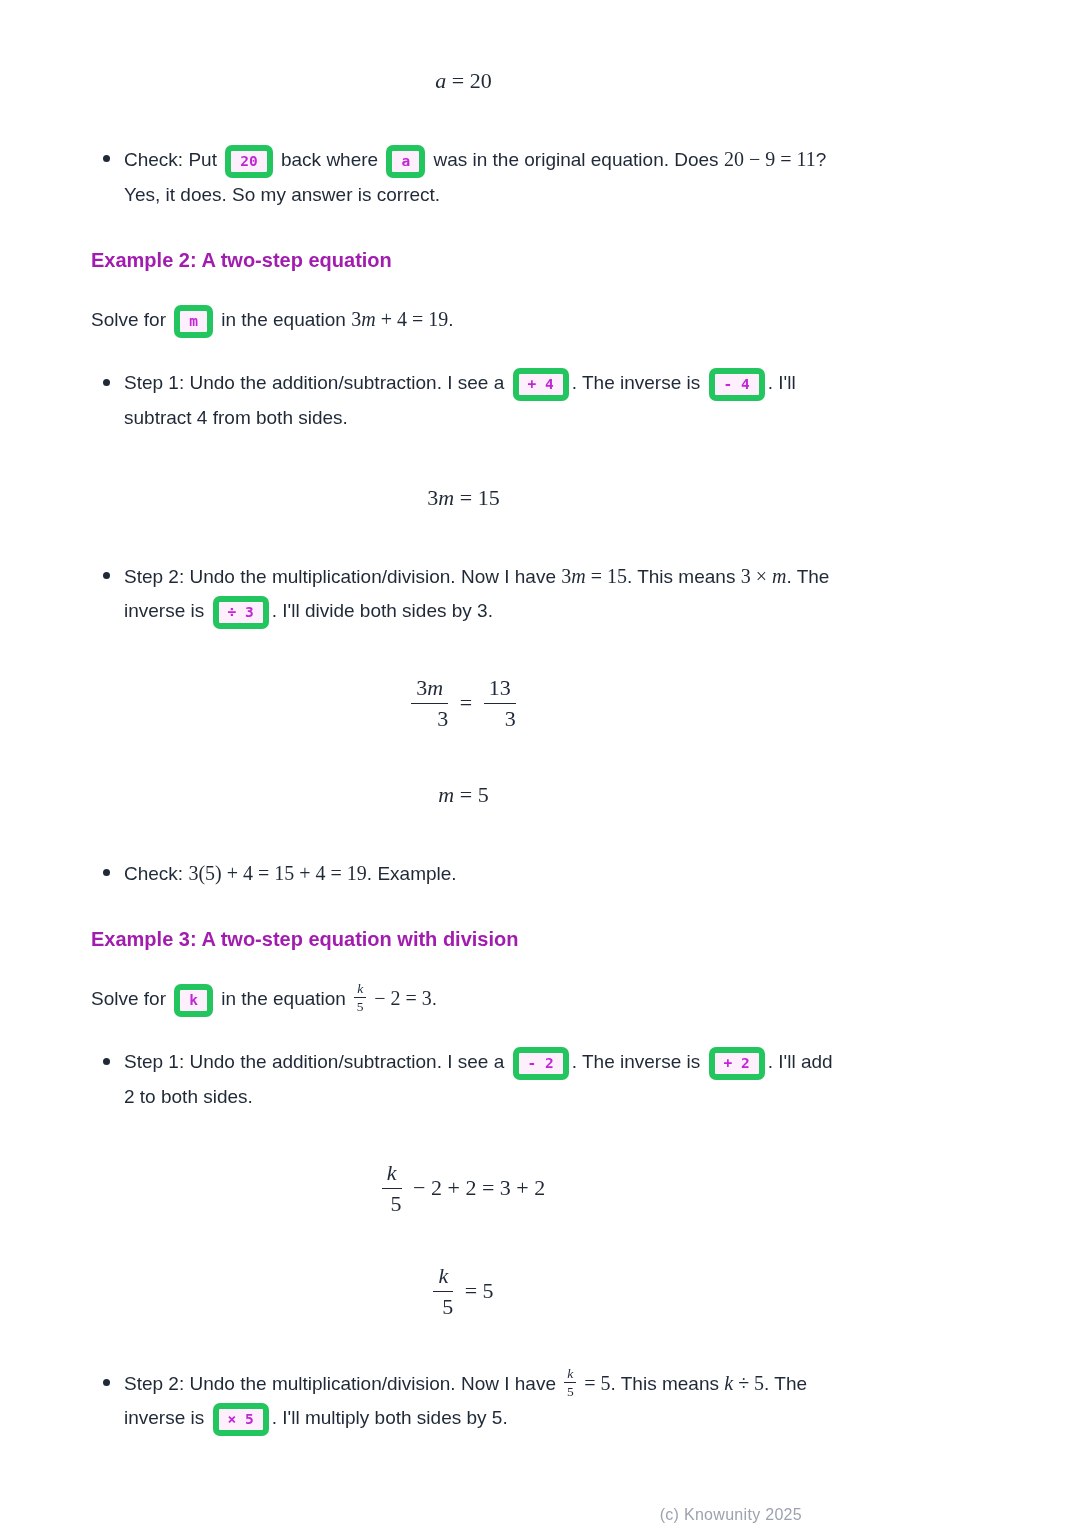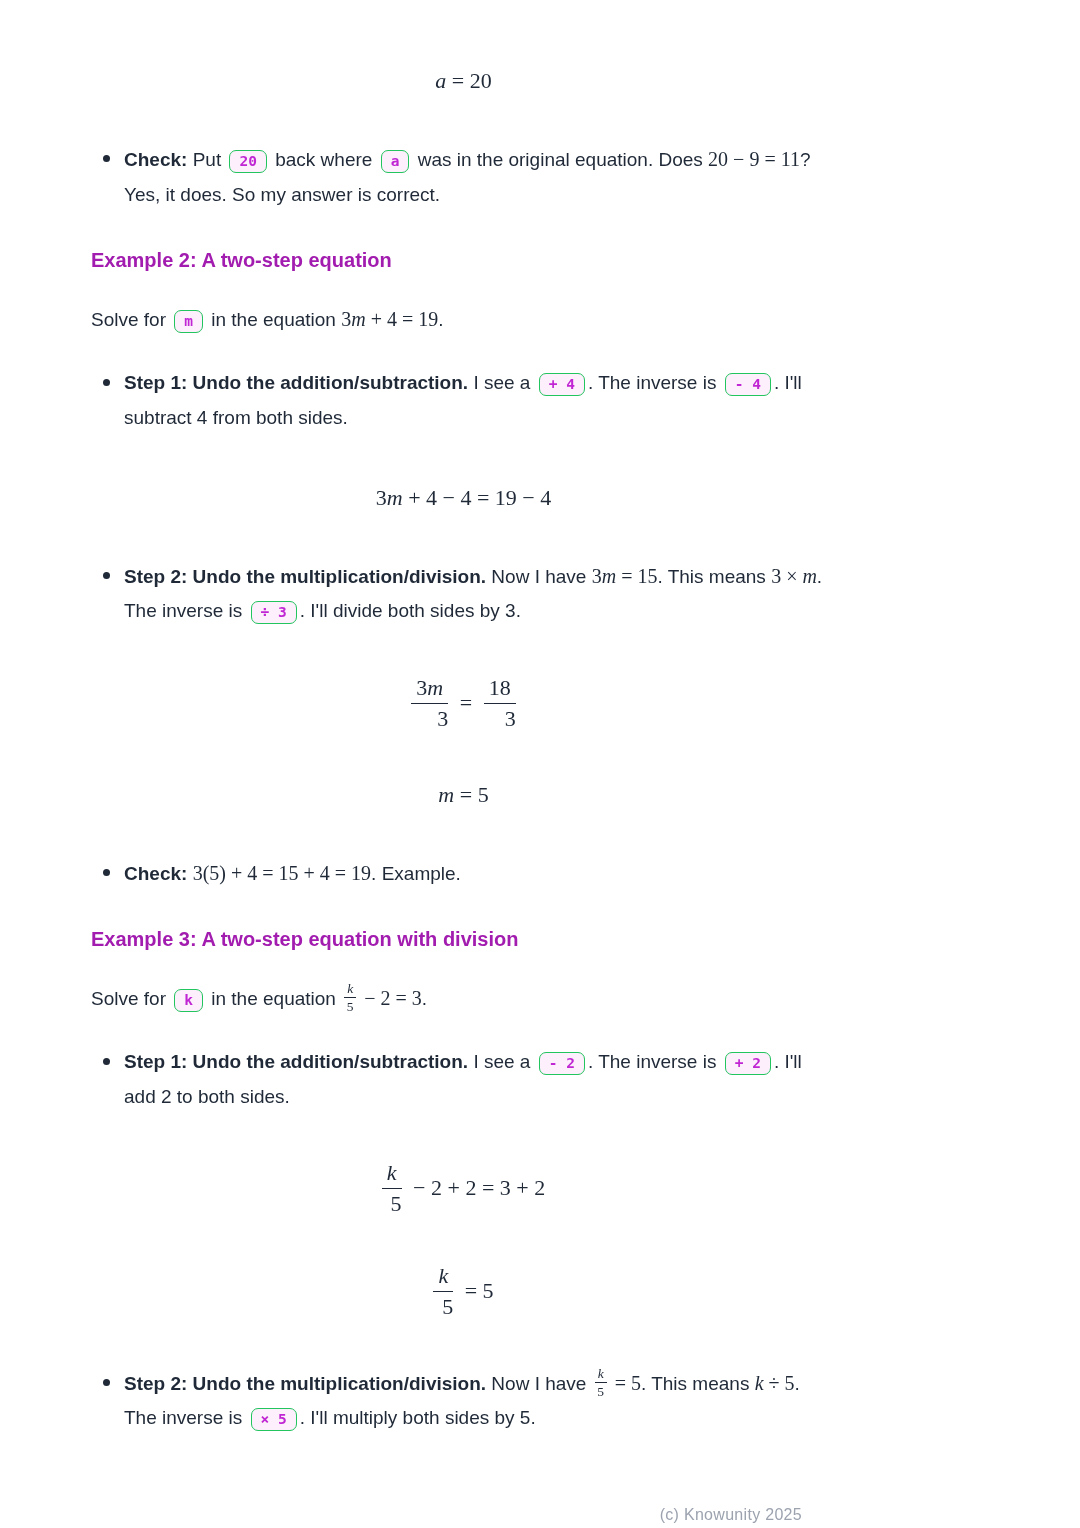--- a/index.html
+++ b/index.html
@@ -32,29 +32,29 @@
     font-size:20px; line-height:24px; font-weight:700;
     margin:36px 0 30px; color:#a21caf;
     font-family:"Liberation Sans", sans-serif;
   }
   .bullet { display:flex; margin:28px 0; }
   .dot {
     flex:0 0 auto; width:7px; height:7px; border-radius:50%;
     background:#1f2937; margin:13px 14px 0 12px;
   }
   .btxt { flex:1; }
-  .rb { font-weight:700; }
+  .rb { font-weight:400; }
   .math {
     font-family:"Liberation Serif", serif; font-size:20px;
   }
   .math i { font-style:italic; }
   .chip {
     font-family:"DejaVu Sans Mono", monospace; font-weight:700;
     font-size:14.5px; color:#c026d3;
-    background:#fdeffb; border:1px solid #22c55e; border-radius:7px;
+    background:#fdeffb; border:6px solid #22c55e; border-radius:7px;
     padding:2px 9px 3px; margin:0 3px; white-space:normal;
     box-decoration-break:clone; -webkit-box-decoration-break:clone;
   }
   .eq {
     font-family:"Liberation Serif", serif; font-size:22px;
     text-align:center; color:#1f2937; margin:46px 0; line-height:30px;
   }
   .eq:first-child { margin-top:0; }
   .eq .math { font-size:22px; vertical-align:middle; margin:0 3px; }
   .dfrac {
@@ -91,33 +91,33 @@
 
     <h2>Example 2: A two-step equation</h2>
 
     <p class="para"><span class="rt">Solve for </span><span class="chip">m</span><span class="rt"> in the equation </span><span class="math"><span>3</span><i>m</i><span> + 4 = 19</span></span><span class="rt">.</span></p>
 
     <div class="bullet">
       <span class="dot"></span>
       <div class="btxt"><span class="rb">Step 1: Undo the addition/subtraction.</span><span class="rt"> I see a </span><span class="chip">+ 4</span><span class="rt">. The inverse is </span><span class="chip">- 4</span><span class="rt">. I'll subtract 4 from both sides.</span></div>
     </div>
 
-    <div class="eq"><span class="math"><span>3</span><i>m</i><span> + 4 − 4 = 19 − 4</span></span></div>
 
+    <div class="eq"><span class="math"><span>3</span><i>m</i><span> = 15</span></span></div>
 
     <div class="bullet">
       <span class="dot"></span>
       <div class="btxt"><span class="rb">Step 2: Undo the multiplication/division.</span><span class="rt"> Now I have </span><span class="math"><span>3</span><i>m</i><span> = 15</span></span><span class="rt">. This means </span><span class="math"><span>3 × </span><i>m</i></span><span class="rt">. The inverse is </span><span class="chip">÷ 3</span><span class="rt">. I'll divide both sides by 3.</span></div>
     </div>
 
     <div class="eq"><span class="dfrac">
           <span class="num"><span>3</span><i>m</i></span>
           <span class="den"><span>3</span></span>
         </span><span class="math"><span> = </span></span><span class="dfrac">
-          <span class="num"><span>18</span></span>
+          <span class="num"><span>13</span></span>
           <span class="den"><span>3</span></span>
         </span></div>
 
     <div class="eq"><span class="math"><i>m</i><span> = 5</span></span></div>
 
     <div class="bullet">
       <span class="dot"></span>
       <div class="btxt"><span class="rb">Check:</span><span class="rt"> </span><span class="math"><span>3(5) + 4 = 15 + 4 = 19</span></span><span class="rt">. Example.</span></div>
     </div>
 

